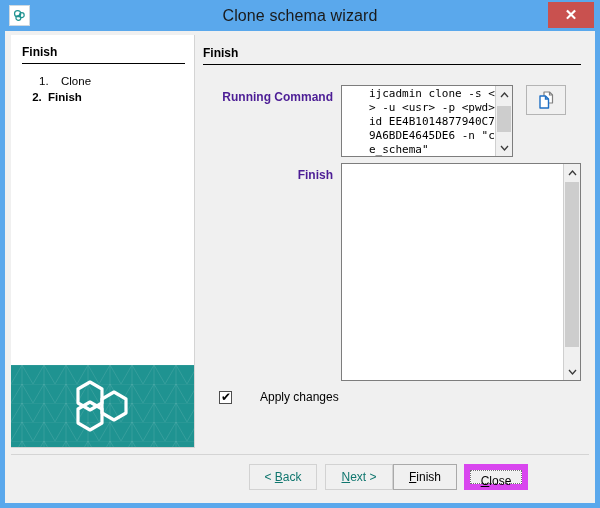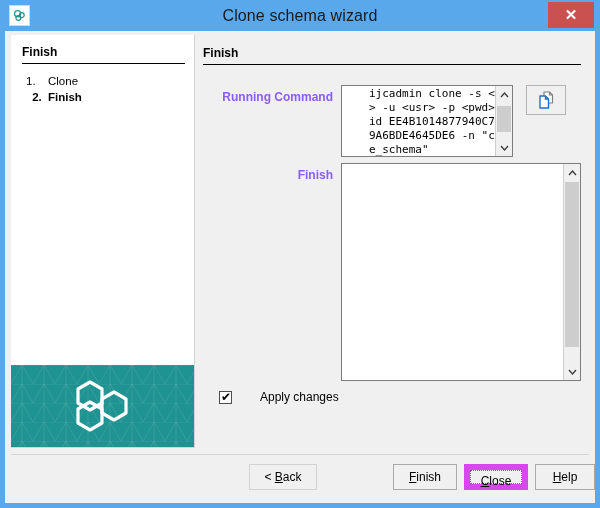--- a/index.html
+++ b/index.html
@@ -160,21 +160,21 @@
     left: 8px; top: 29px;
     width: 378px;
     height: 1px;
     background: #000000;
   }
 
   .field-label {
     position: absolute;
     font-size: 12px;
     font-weight: bold;
-    color: #8b5cf6;
+    color: #4c1d95;
     text-align: right;
   }
 
   
   #cmd-box {
     position: absolute;
     left: 146px; top: 50px;
     width: 172px; height: 72px;
     background: #ffffff;
     border: 1px solid #7d7d7d;
@@ -304,21 +304,21 @@
     text-align: center;
     font-size: 12px;
     background: #f0f0f0;
     border: 1px solid #a9a9a9;
     color: #000000;
     box-sizing: border-box;
     cursor: pointer;
     user-select: none;
   }
   .btn.disabled {
-    color: #000000;
+    color: #0f766e;
     border-color: #d2d2d2;
     background: #f0f0f0;
     cursor: default;
   }
   .btn.focused {
     border: 6px solid #d946ef;
     box-shadow: inset 0 0 0 1px #ffffff;
   }
   .btn.focused .inner {
     display: block;
@@ -347,21 +347,21 @@
     <div id="title-text">Clone schema wizard</div>
     <div id="close-button">✕</div>
   </div>
 
   <div id="client">
 
     <div id="steps-panel">
       <div id="steps-title">Finish</div>
       <div id="steps-rule"></div>
 
-      <div class="step-row" style="top:40px;">
+      <div class="step-row" style="top:40px;margin-left:13px;">
         <span class="step-num">1.</span><span>Clone</span>
       </div>
       <div class="step-row active" style="top:56px;">
         <span class="step-num">2.</span><span>Finish</span>
       </div>
 
       <div id="brand-text">Instant JChem</div>
 
       <div id="brand-panel">
         <svg id="brand-pattern" width="183" height="82" viewBox="0 0 183 82" preserveAspectRatio="none" aria-hidden="true">
@@ -438,25 +438,25 @@
           <span class="tick">✔</span>
         </div>
         <span id="apply-label">Apply changes</span>
       </div>
     </div>
 
     <div id="buttonbar">
       <div class="btn disabled" style="left:238px; width:68px;">
         <span>&lt; <span class="mn">B</span>ack</span>
       </div>
+      <div class="btn disabled" style="left:314px; width:68px;">
+        <span><span class="mn">N</span>ext &gt;</span>
+      </div>
       <div class="btn" style="left:382px; width:64px;">
         <span><span class="mn">F</span>inish</span>
       </div>
       <div class="btn focused" style="left:453px; width:64px;">
         <span class="inner"><span class="mn">C</span>lose</span>
       </div>
-      <div class="btn" style="left:524px; width:60px;">
-        <span><span class="mn">H</span>elp</span>
-      </div>
     </div>
 
   </div>
 </div>
 
 </body></html>

